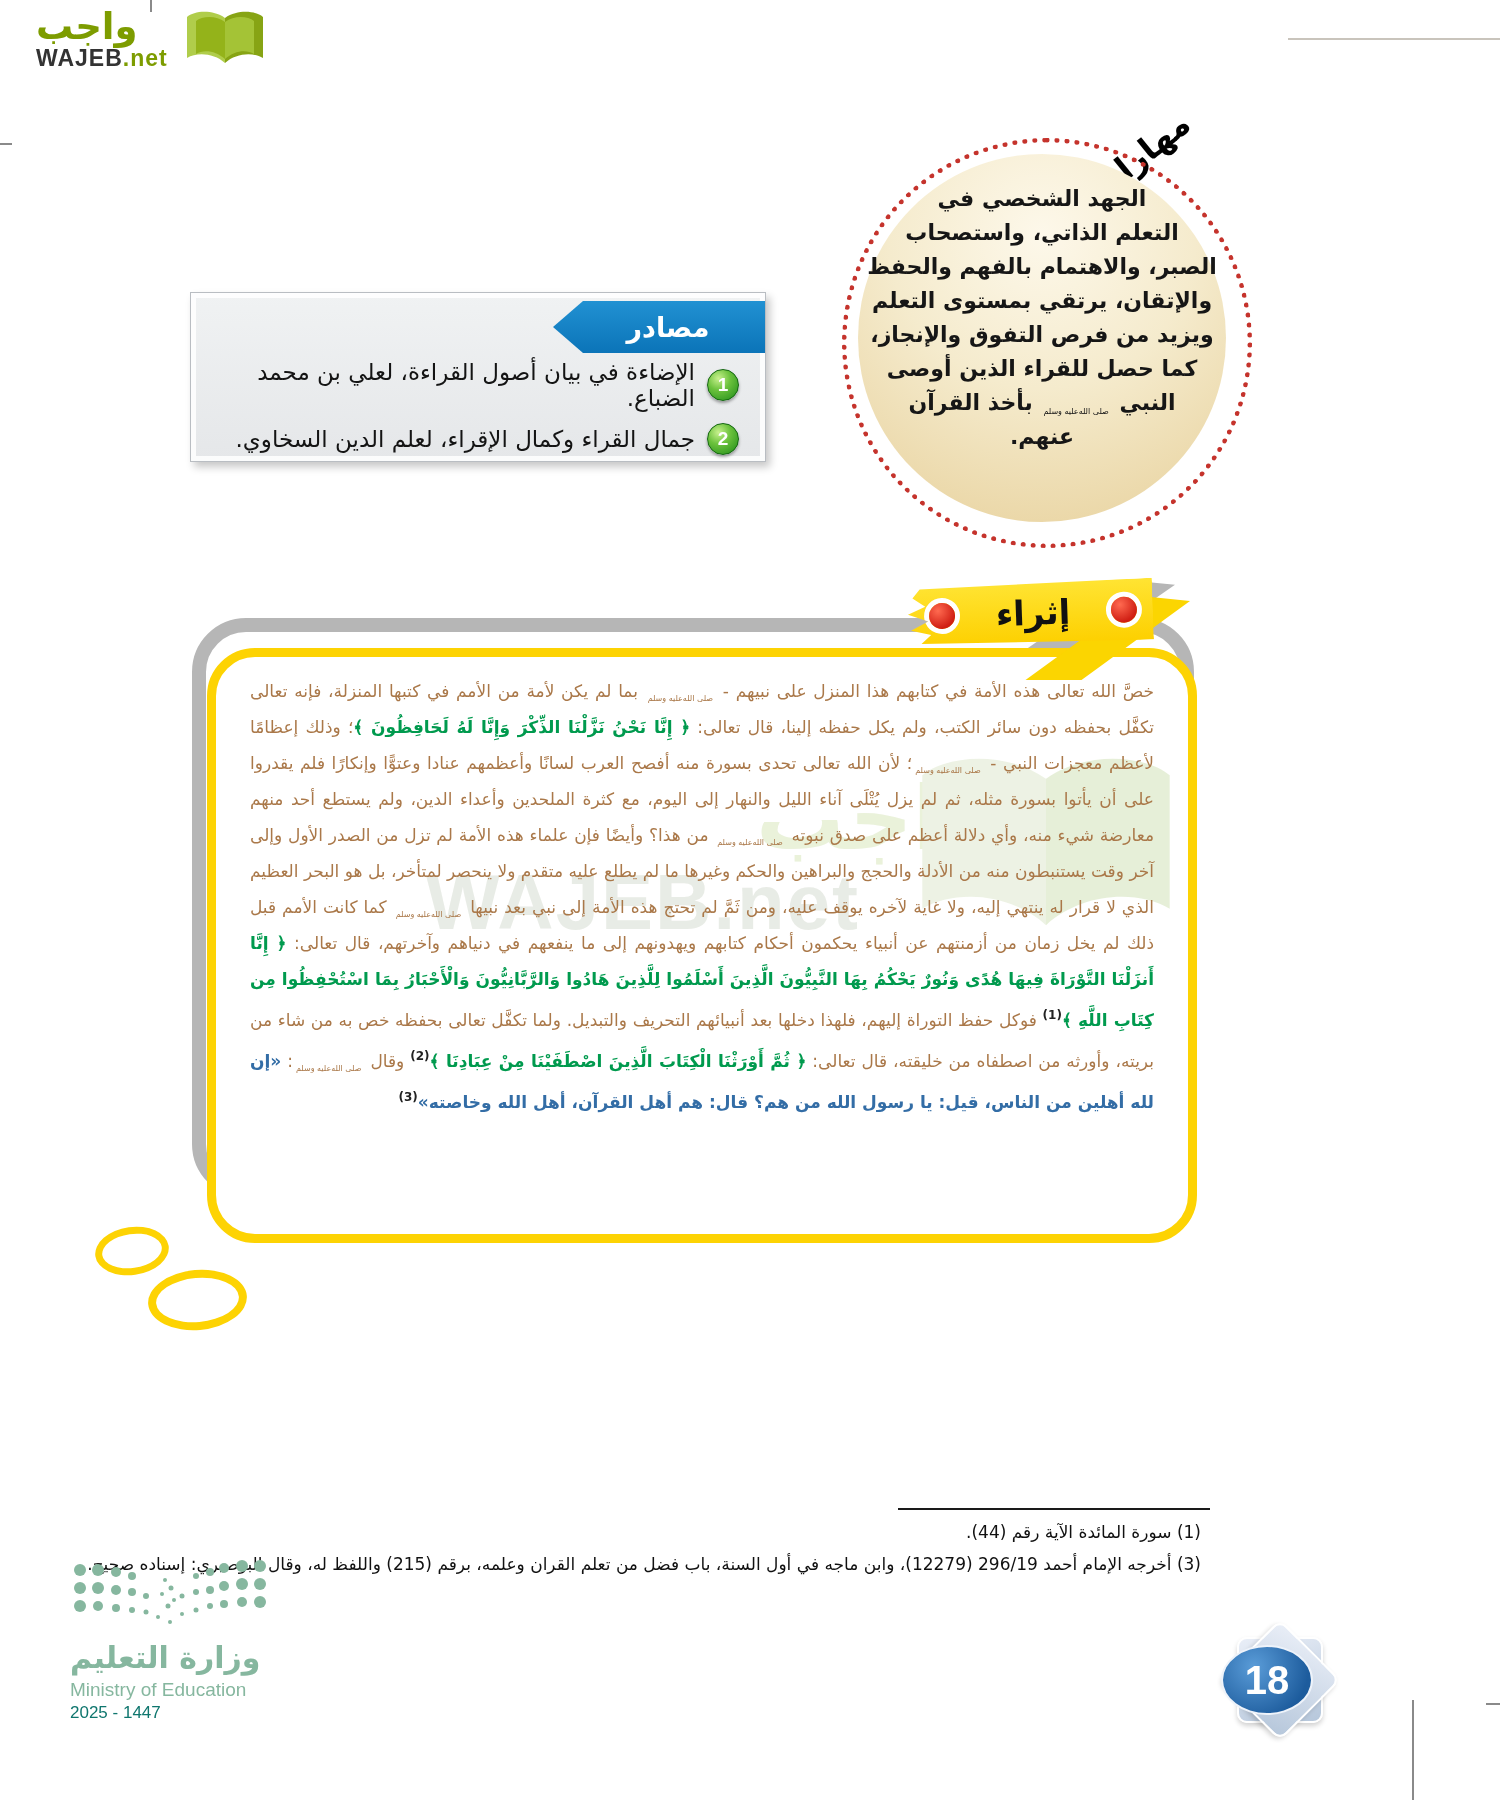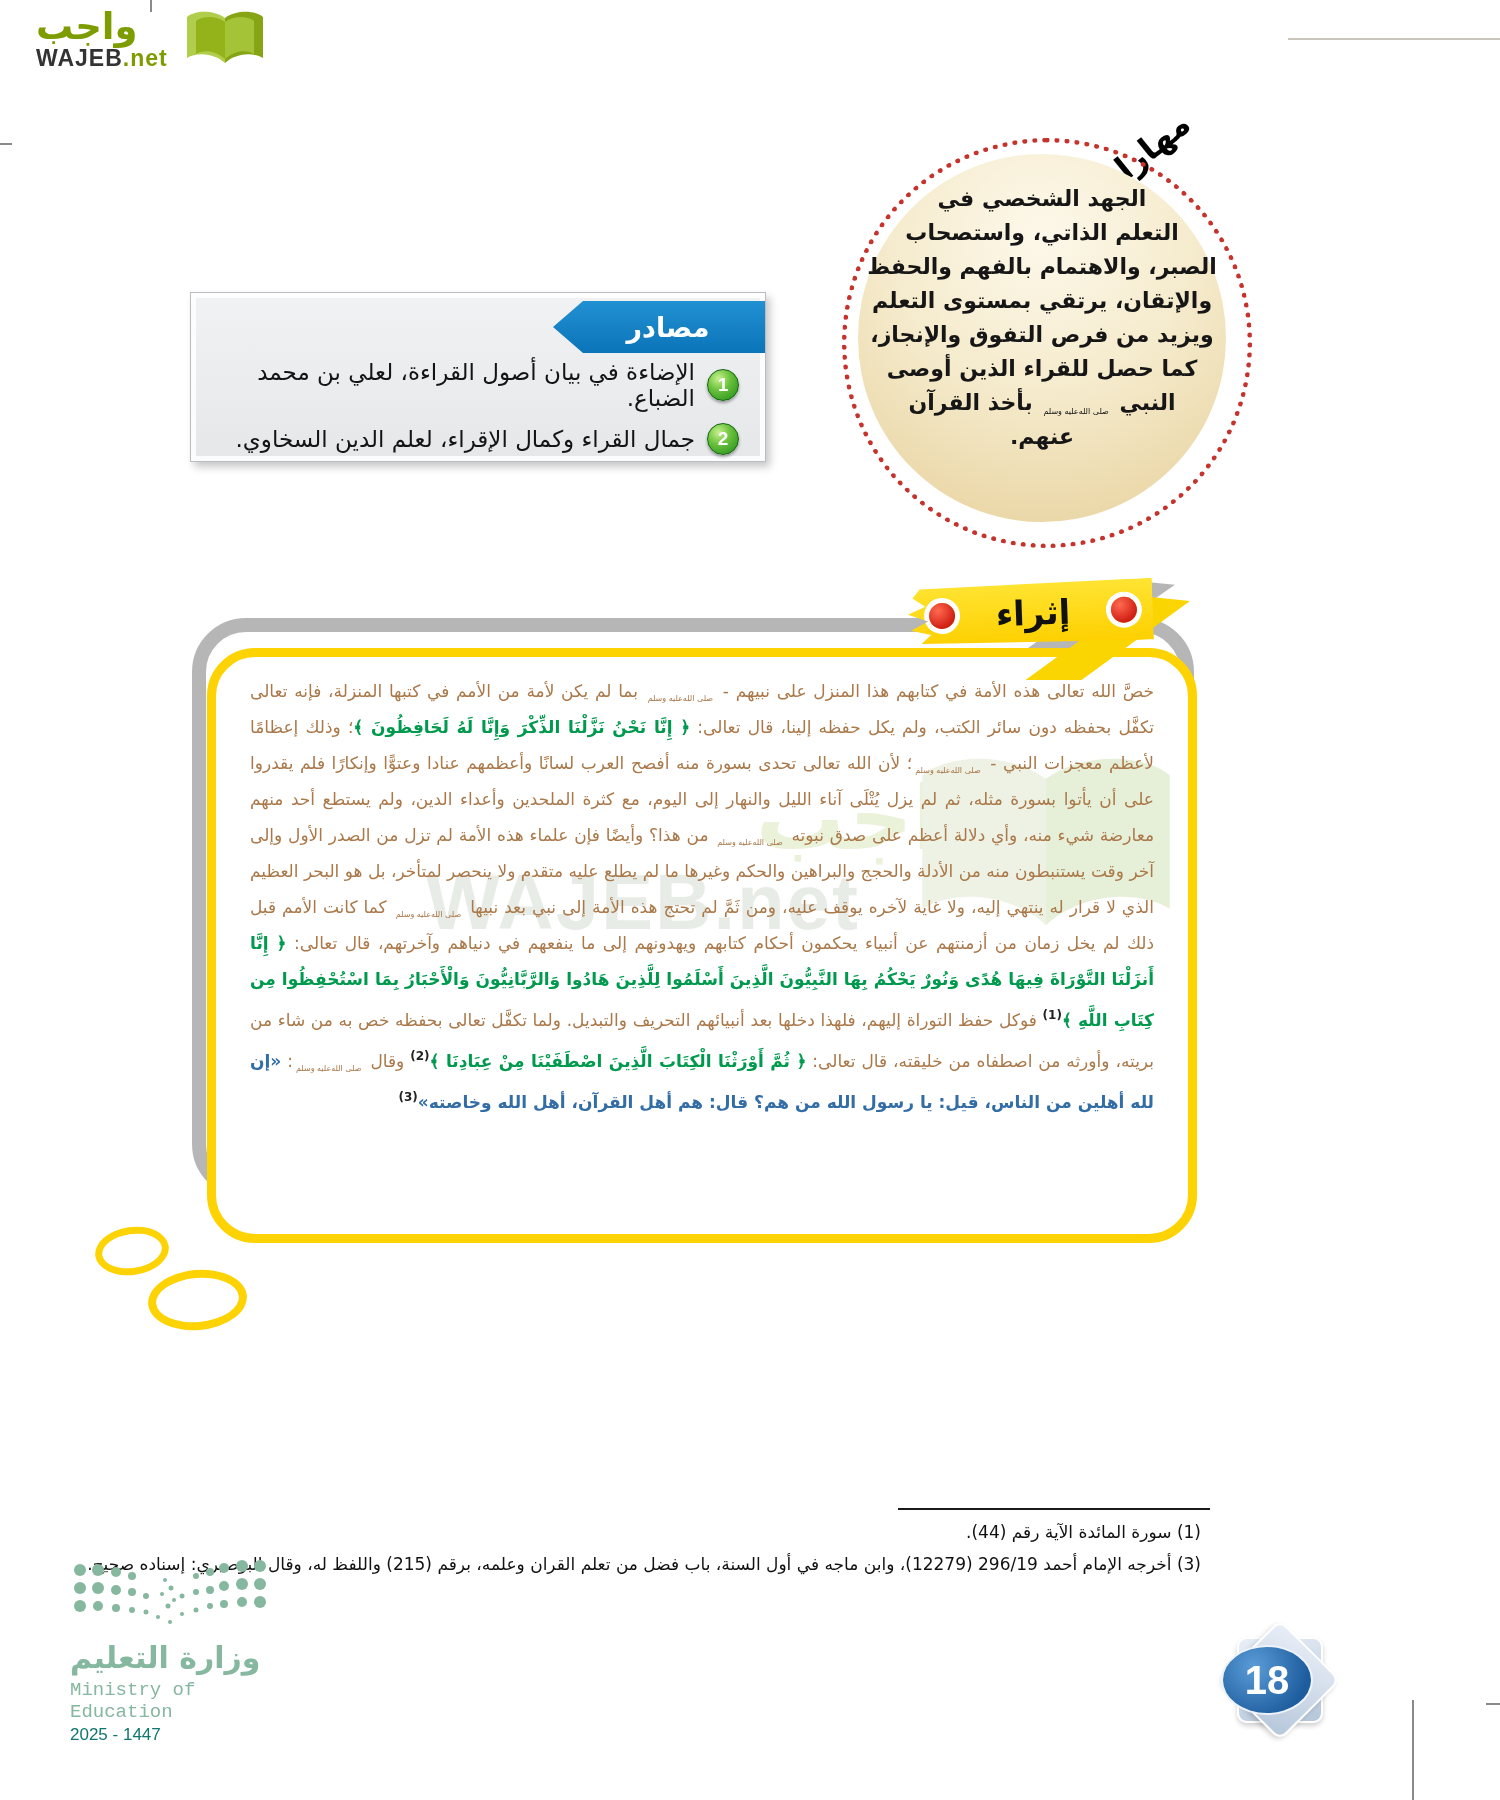--- a/index.html
+++ b/index.html
@@ -90,21 +90,21 @@
 
   
   .fn-rule{position:absolute;left:898px;top:1508px;width:312px;height:2px;background:#1a1a1a;}
   .footnotes{position:absolute;left:311px;top:1516px;width:890px;direction:rtl;
              font-size:17px;line-height:32px;color:#111;}
   .fn-item{white-space:nowrap;}
 
   
   .ministry{position:absolute;left:70px;top:1560px;width:230px;}
   .min-ar{color:#86b79f;font-weight:bold;font-size:30px;margin-top:6px;direction:rtl;text-align:left;}
-  .min-en{color:#86b79f;font-size:19px;font-family:Liberation Mono, monospace;margin-top:4px;}
+  .min-en{color:#86b79f;font-size:19px;font-family:Liberation Sans, sans-serif;margin-top:4px;}
   .min-yr{color:#0f766e;font-size:17px;font-family:"Liberation Sans",sans-serif;margin-top:2px;}
 
   
   .badge{position:absolute;left:1218px;top:1618px;width:120px;height:120px;z-index:2;}
   .star{position:absolute;left:19px;top:19px;width:82px;height:82px;border-radius:10px;
         background:linear-gradient(160deg,#e9eef7,#b6c7db);border:2px solid #fff;
         box-shadow:0 3px 5px rgba(0,0,0,.18);}
   .star.r45{transform:rotate(45deg);}
   .badge-oval{position:absolute;left:3px;top:27px;width:88px;height:66px;border-radius:50%;
               background:radial-gradient(circle at 35% 30%,#5a9cd8,#1d5c9d 75%);

